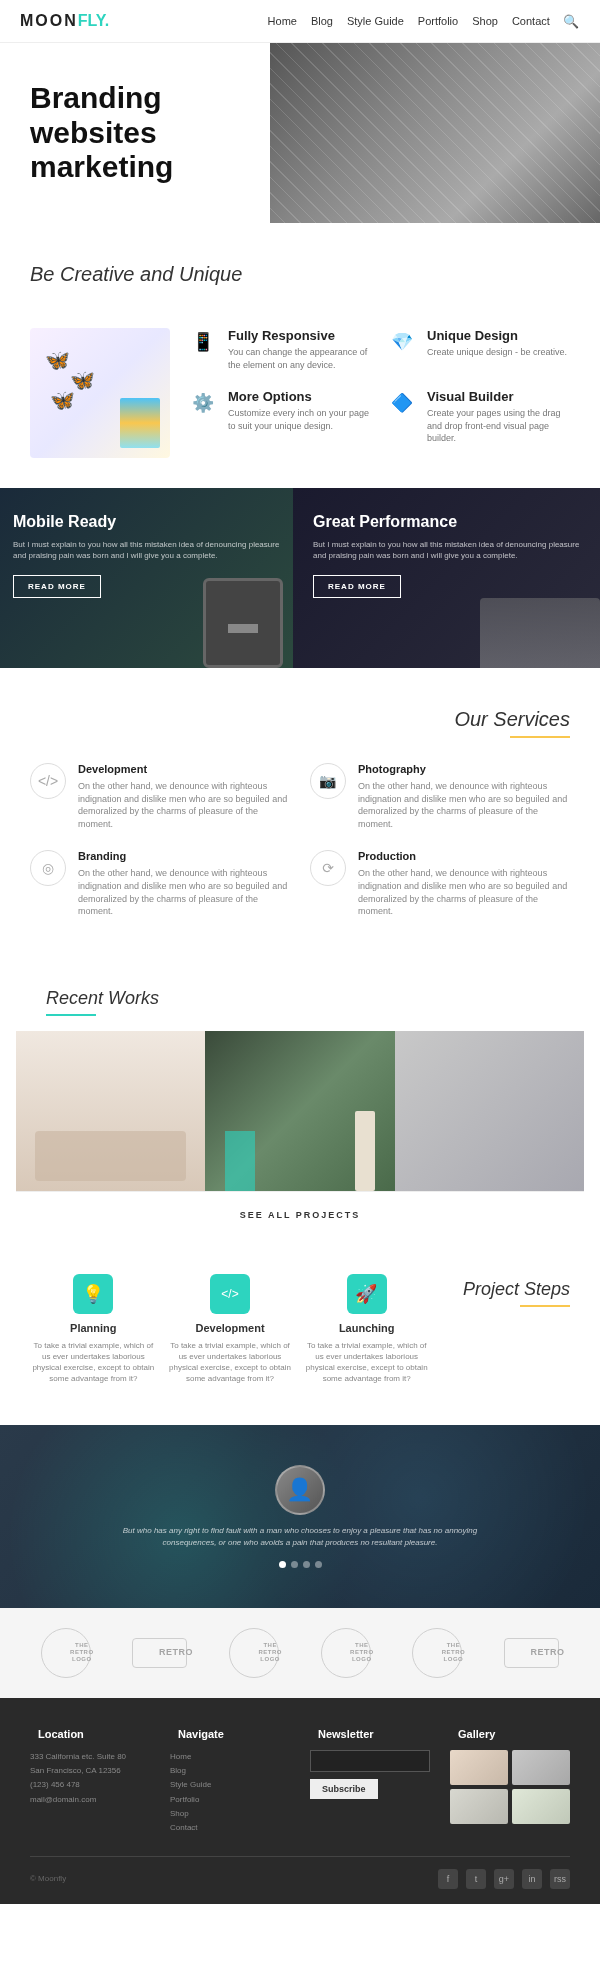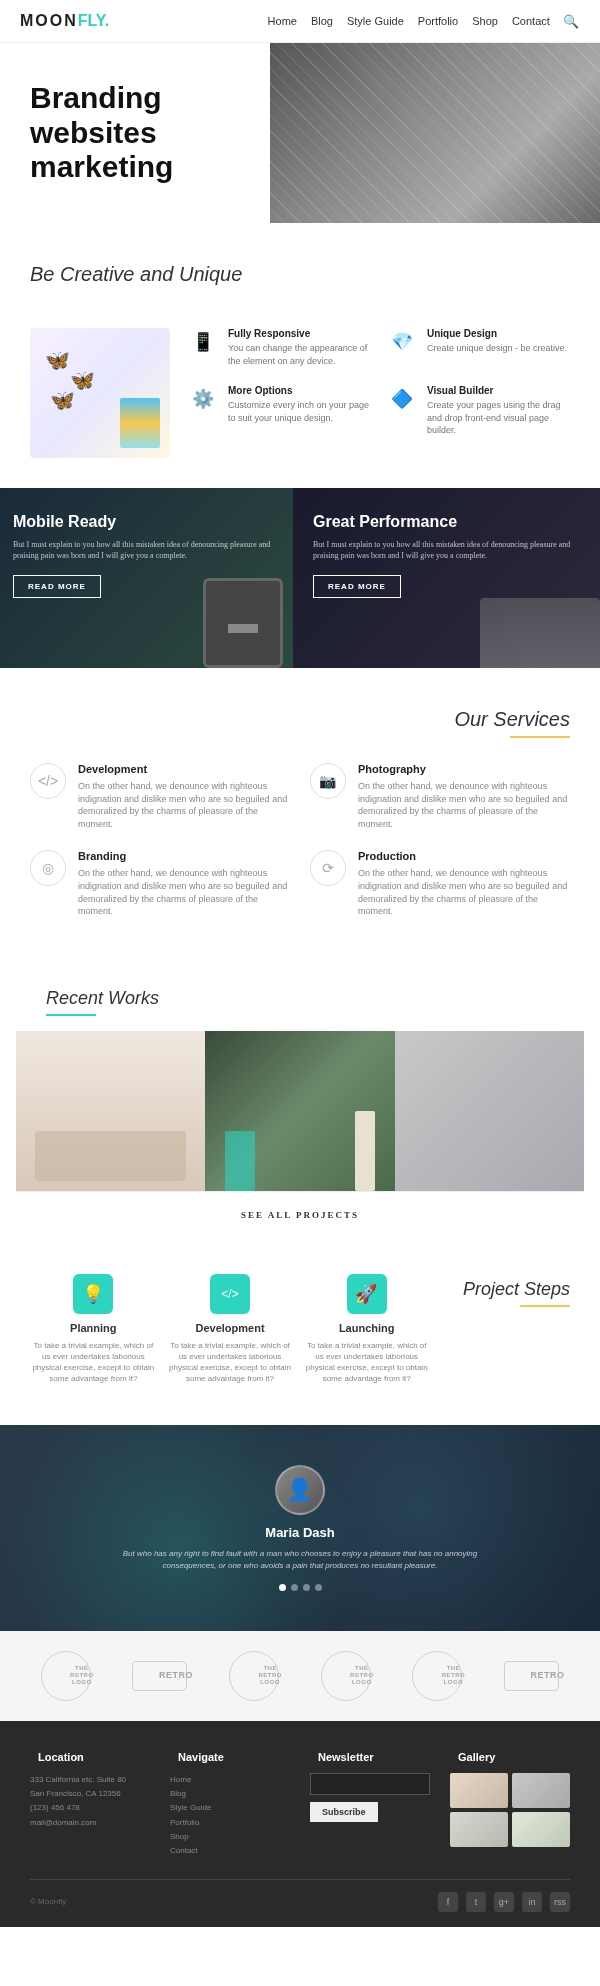--- a/index.html
+++ b/index.html
@@ -78,40 +78,40 @@
     }
     .features-grid {
       flex: 1; display: grid; grid-template-columns: 1fr 1fr; gap: 18px;
     }
     .feature-item { display: flex; gap: 10px; align-items: flex-start; }
     .feature-icon {
       width: 28px; height: 28px; flex-shrink: 0;
       display: flex; align-items: center; justify-content: center;
       color: #2dd4bf; font-size: 18px;
     }
-    .feature-text h4 { font-size: 10px; font-weight: 700; color: #222; margin-bottom: 3px; }
+    .feature-text h4 { font-size: 13px; font-weight: 700; color: #222; margin-bottom: 3px; }
     .feature-text p { font-size: 9px; color: #777; line-height: 1.4; }
 
     
     .split-section {
       display: flex; height: 180px;
     }
     .split-left {
       flex: 1; background: linear-gradient(135deg, #1a2a3a 0%, #2c4a3e 100%);
       padding: 25px 13px; position: relative; overflow: hidden;
     }
     .split-right {
       flex: 1; background: linear-gradient(135deg, #1a1a2e 0%, #2a2a3a 100%);
       padding: 25px 20px; position: relative; overflow: hidden;
     }
     .split-left h2, .split-right h2 {
       font-size: 16px; font-weight: 900; color: #fff; margin-bottom: 8px;
     }
     .split-left p, .split-right p {
-      font-size: 8px; color: rgba(255,255,255,0.7); line-height: 1.4; margin-bottom: 14px; font-family: Liberation Serif, serif;
+      font-size: 8px; color: rgba(255,255,255,0.7); line-height: 1.4; margin-bottom: 14px;
     }
     .split-device {
       position: absolute; right: 10px; bottom: 0;
       width: 80px; height: 90px;
       background: #444; border-radius: 6px;
       border: 3px solid #666;
       display: flex; align-items: center; justify-content: center;
     }
     .split-device::after {
       content: '▬'; color: #888; font-size: 30px;
@@ -181,21 +181,21 @@
       background: linear-gradient(135deg, #3a4a3a 0%, #5a6a5a 100%);
     }
     .work3-bg {
       background: linear-gradient(135deg, #d0d0d0 0%, #b0b0b8 100%);
     }
     .works-footer {
       padding: 12px; text-align: center; border-top: 1px solid #eee;
     }
     .works-footer a {
       font-size: 9px; letter-spacing: 2px; color: #333;
-      text-decoration: none; font-weight: 700; font-family: Liberation Serif, serif;
+      text-decoration: none; font-weight: 700;
     }
 
     
     .project-steps { padding: 40px 30px; background: #fff; }
     .steps-inner { display: flex; gap: 0; align-items: flex-start; }
     .steps-items { flex: 1; display: flex; gap: 10px; }
     .step-item { flex: 1; text-align: center; }
     .step-icon {
       width: 40px; height: 40px; background: #2dd4bf;
       border-radius: 6px; margin: 0 auto 8px;
@@ -483,21 +483,20 @@
     <div class="steps-title">
       <h2>Project Steps</h2>
       <hr>
     </div>
   </div>
 </div>
 
 <div class="testimonial">
   <div class="testimonial-bg"></div>
   <div class="testimonial-avatar">👤</div>
-  <h3>Maria Dash</h3>
   <p style="margin-top:8px;">But who has any right to find fault with a man who chooses to enjoy a pleasure that has no annoying consequences, or one who avoids a pain that produces no resultant pleasure.</p>
   <div class="testimonial-dots">
     <div class="dot active"></div>
     <div class="dot"></div>
     <div class="dot"></div>
     <div class="dot"></div>
   </div>
 </div>
 
 <div class="logos-bar">

